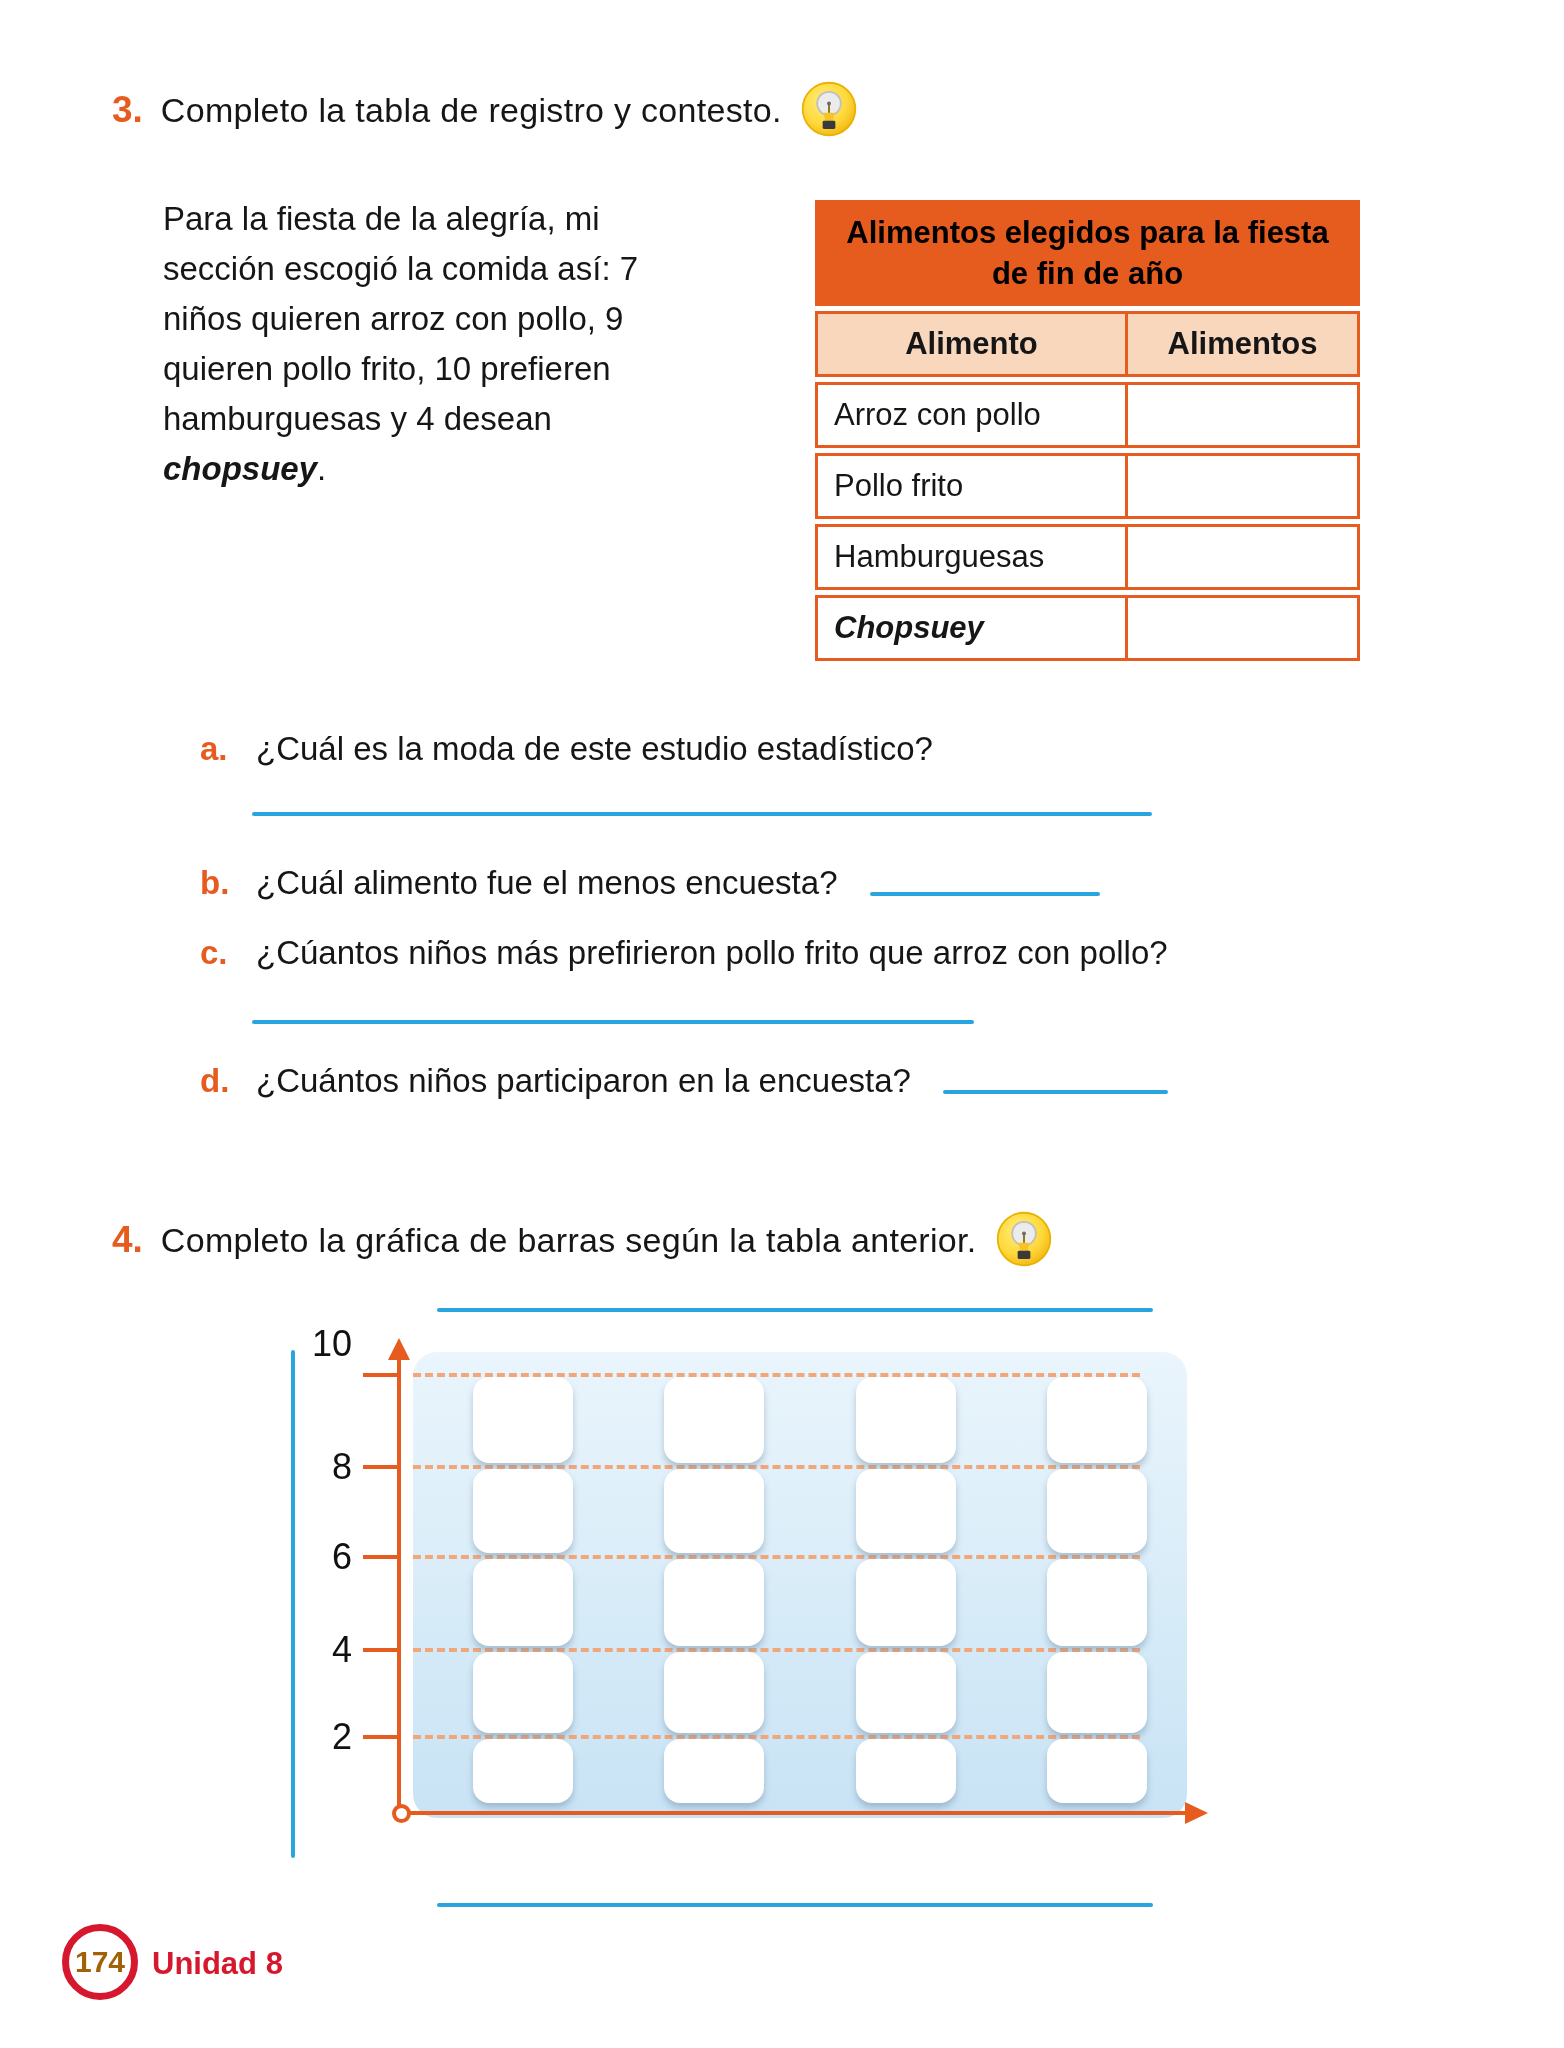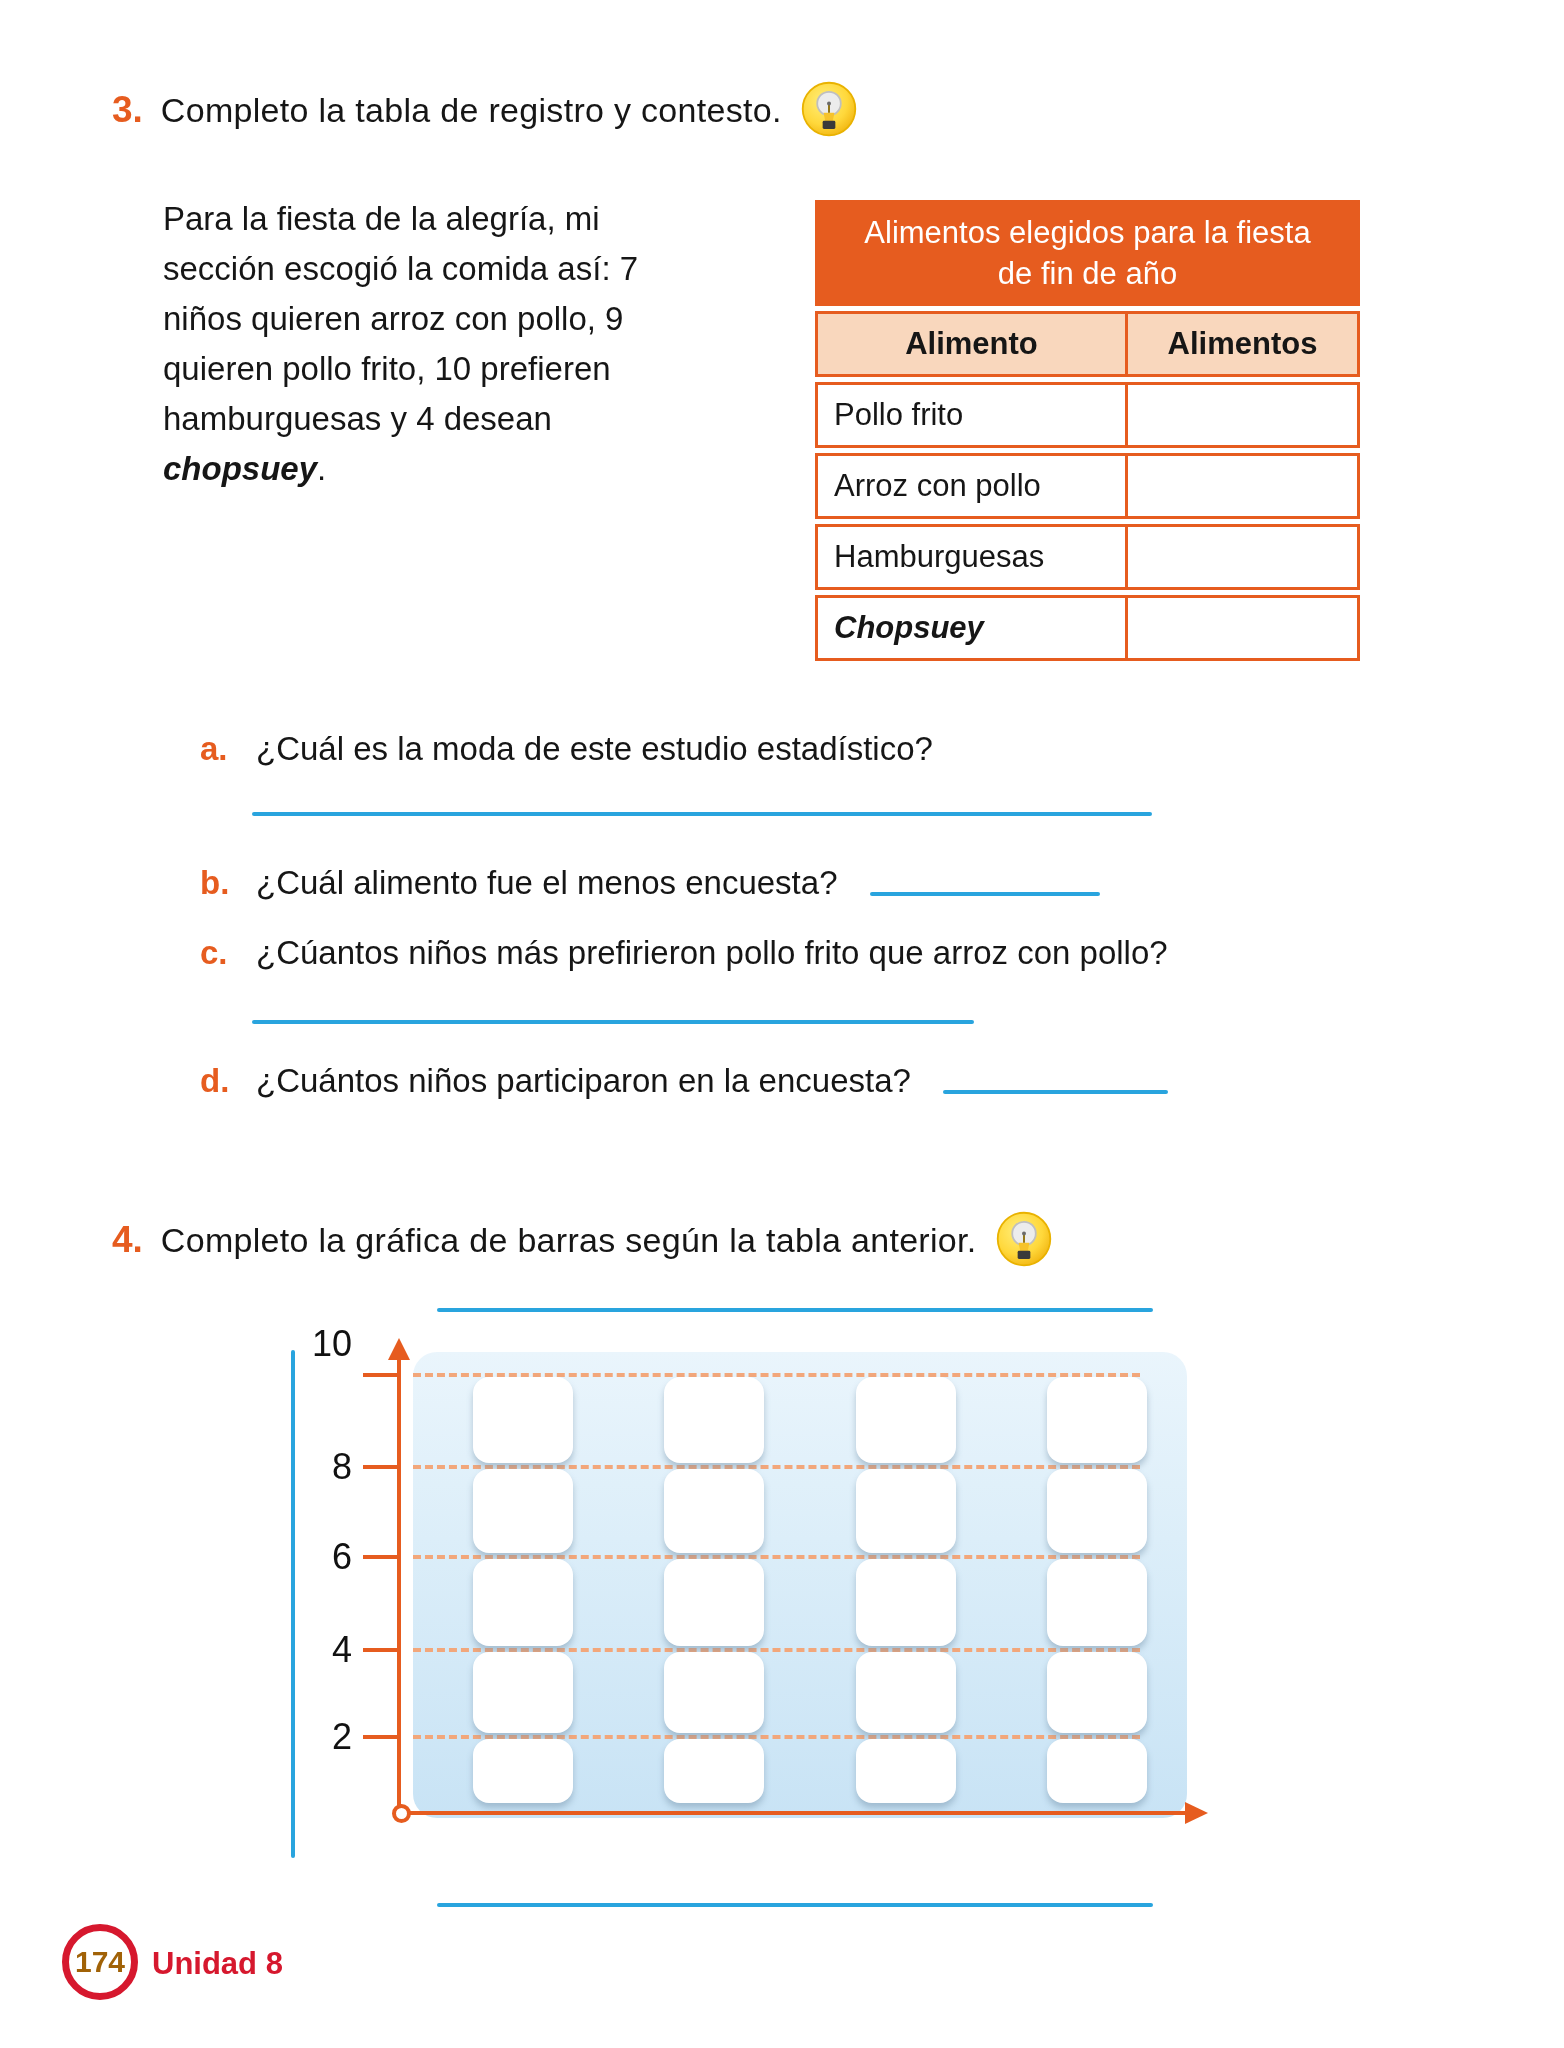--- a/index.html
+++ b/index.html
@@ -15,21 +15,21 @@
   .ex-title{font-size:34px;line-height:44px;letter-spacing:.3px;}
   .bulb{width:58px;height:58px;margin-top:-8px;flex:0 0 auto;}
 
   
   .intro{left:163px;top:194px;width:485px;font-size:33px;line-height:50px;}
   .italic{font-style:italic;font-weight:bold;}
 
   
   .ftable{left:815px;top:200px;width:545px;box-sizing:border-box;}
   .ft-title{
-    background:#E65C1F;color:#ffffff;font-weight:normal;text-align:center;
+    background:#E65C1F;color:#000000;font-weight:bold;text-align:center;
     font-size:31px;line-height:41px;padding:12px 28px;box-sizing:border-box;
   }
   .ft-row{display:flex;border:3px solid #E65C1F;margin-top:5px;background:#fff;box-sizing:border-box;}
   .ft-c1{width:310px;box-sizing:border-box;border-right:3px solid #E65C1F;
          padding:9px 16px;font-size:31px;display:flex;align-items:center;min-height:60px;}
   .ft-c2{flex:1;}
   .ft-head .ft-c1,.ft-head .ft-c2{
     background:#F9D7BD;font-weight:bold;justify-content:center;text-align:left;
     display:flex;align-items:center;font-size:31px;
   }
@@ -98,25 +98,25 @@
   <span>Para la fiesta de la alegría, mi sección escogió la comida así: 7 niños quieren arroz con pollo, 9 quieren pollo frito, 10 prefieren hamburguesas y 4 desean </span><span class="italic">chopsuey</span><span>.</span>
 </div>
 
 <div class="abs ftable">
   <div class="ft-title">Alimentos elegidos para la fiesta de fin de año</div>
   <div class="ft-row ft-head">
     <div class="ft-c1">Alimento</div>
     <div class="ft-c2">Alimentos</div>
   </div>
   <div class="ft-row">
+    <div class="ft-c1">Arroz con pollo</div>
+    <div class="ft-c2"></div>
+  </div>
+  <div class="ft-row">
     <div class="ft-c1">Pollo frito</div>
-    <div class="ft-c2"></div>
-  </div>
-  <div class="ft-row">
-    <div class="ft-c1">Arroz con pollo</div>
     <div class="ft-c2"></div>
   </div>
   <div class="ft-row">
     <div class="ft-c1">Hamburguesas</div>
     <div class="ft-c2"></div>
   </div>
   <div class="ft-row">
     <div class="ft-c1 italic">Chopsuey</div>
     <div class="ft-c2"></div>
   </div>

